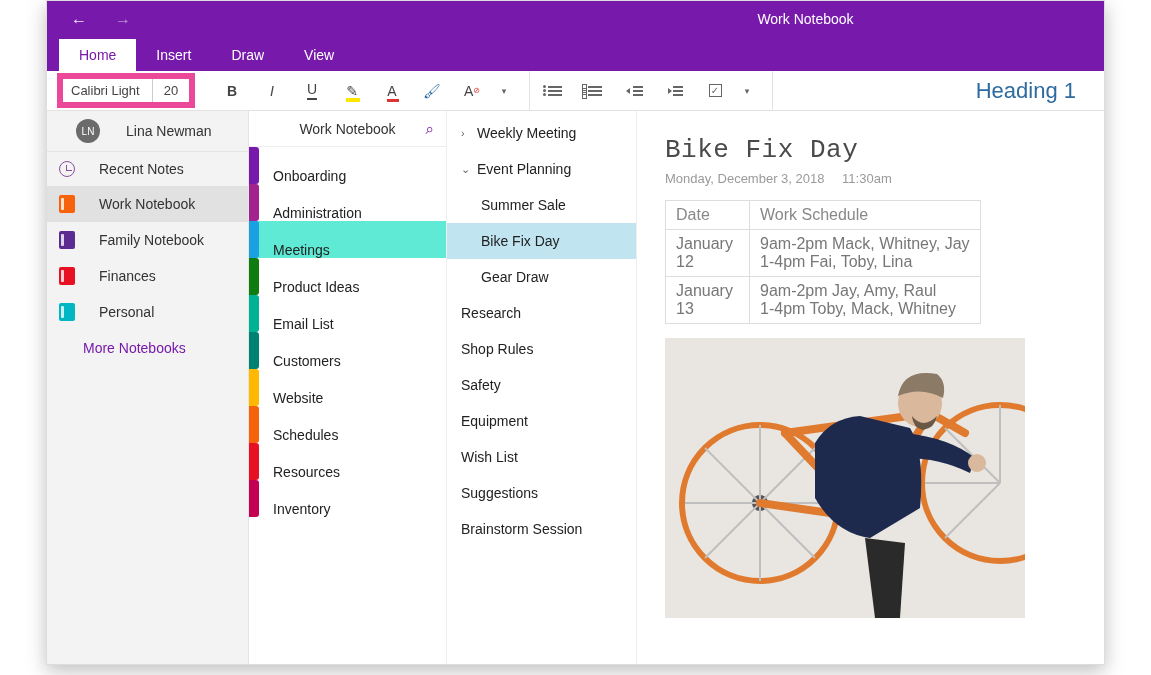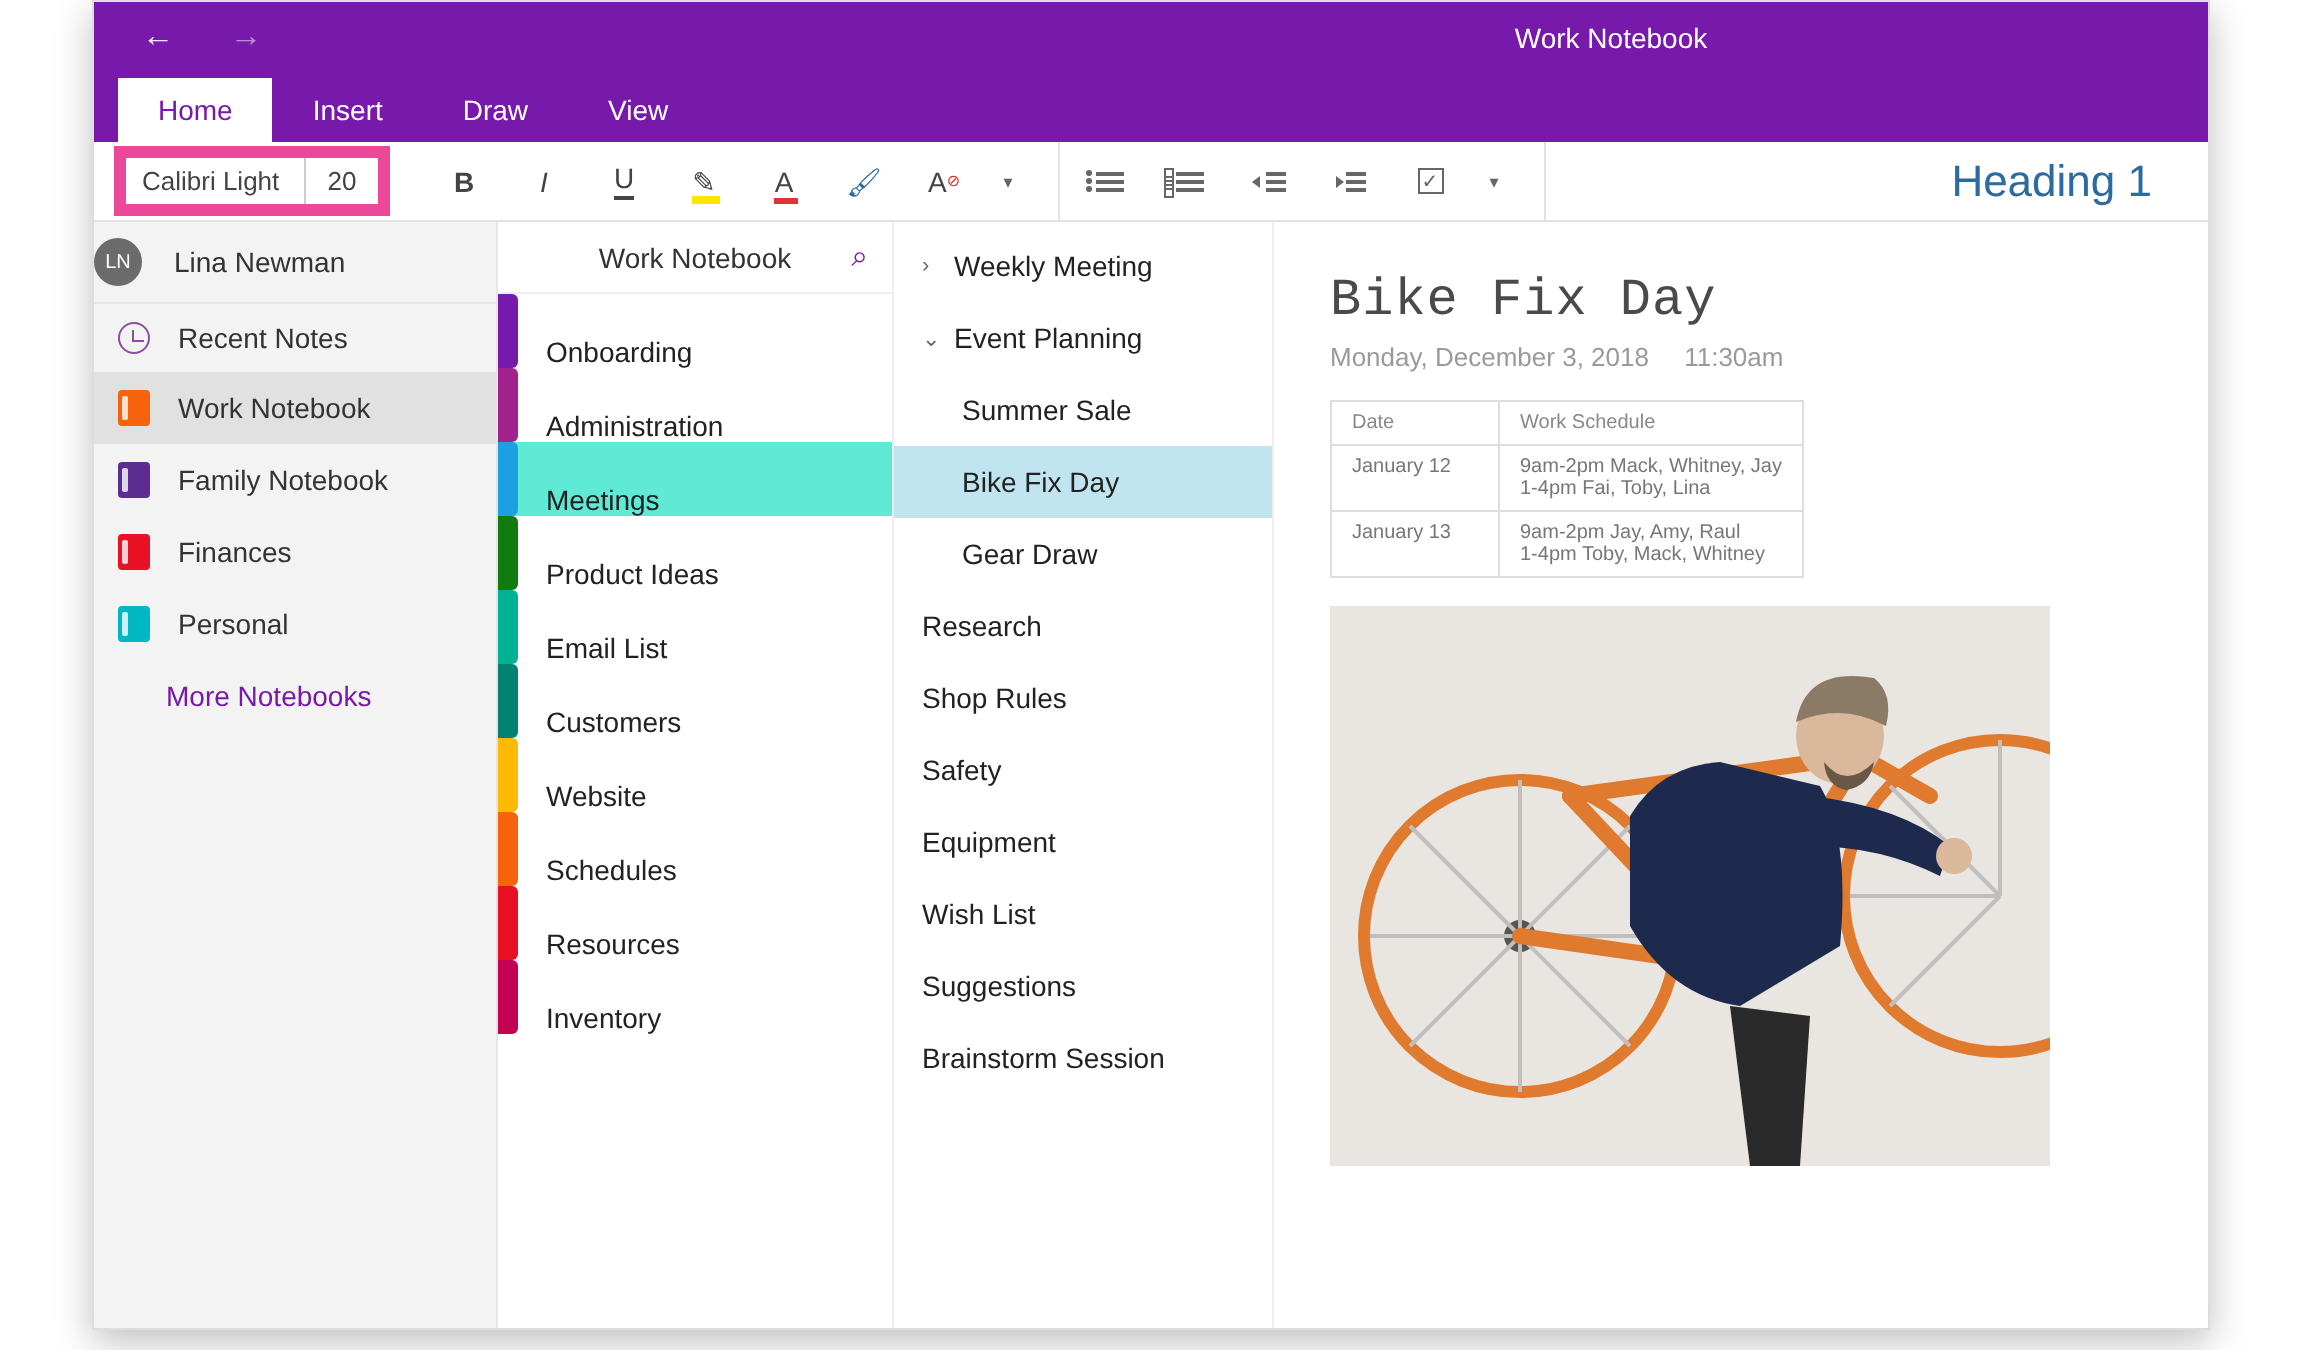--- a/index.html
+++ b/index.html
@@ -22,23 +22,23 @@
   .fontbox input.fname{width:90px;border-right:1px solid #ccc}
   .fontbox input.fsize{width:36px;text-align:center}
   .rgroup{display:flex;align-items:center;gap:18px;padding:0 14px;border-right:1px solid #e2e2e2;height:100%}
   .rbtn{cursor:pointer;display:inline-flex;align-items:center;justify-content:center;width:22px;height:26px;color:#444}
   .chev{font-size:9px;color:#666;margin-left:-8px}
   .heading1{margin-left:auto;color:#2C6AA0;font-size:22px;padding:0 18px;font-family:'Segoe UI Light','Segoe UI',Arial}
   
   .body{flex:1;display:flex;overflow:hidden}
   
   .col1{width:202px;background:#f3f3f3;border-right:1px solid #e5e5e5;display:flex;flex-direction:column;font-size:14px;color:#333}
-  .user{display:flex;align-items:center;gap:16px;padding:8px 0;border-bottom:1px solid #e5e5e5}
+  .user{display:flex;align-items:center;gap:26px;padding:8px 29px;border-bottom:1px solid #e5e5e5}
   .avatar{width:24px;height:24px;border-radius:50%;background:#6b6b6b;color:#fff;font-size:10px;display:flex;align-items:center;justify-content:center}
-  .nbitem{display:flex;align-items:center;gap:14px;padding:9px 12px;cursor:pointer}
+  .nbitem{display:flex;align-items:center;gap:24px;padding:9px 12px;cursor:pointer}
   .nbitem.active{background:#e1e1e1}
   .nbicon{width:16px;height:18px;border-radius:2px;display:inline-block;position:relative}
   .nbicon::after{content:"";position:absolute;left:2px;top:3px;bottom:3px;width:3px;background:rgba(255,255,255,.8);border-radius:1px}
   .recent-icon{width:16px;height:16px;border:1.5px solid #8a4ea3;border-radius:50%;position:relative}
   .recent-icon::after{content:"";position:absolute;width:5px;height:5px;border-left:1.5px solid #8a4ea3;border-bottom:1.5px solid #8a4ea3;left:6px;top:3px}
   .more{color:#7719AA;padding:10px 12px 10px 36px;cursor:pointer}
   
   .col2{width:197px;display:flex;flex-direction:column;font-size:14px}
   .nbheader{display:flex;align-items:center;justify-content:center;position:relative;height:36px;border-bottom:1px solid #eee;color:#333}
   .nbheader .search{position:absolute;right:12px;color:#7719AA;font-size:15px;cursor:pointer}
@@ -50,21 +50,21 @@
   .col3{width:190px;border-left:1px solid #eee;font-size:14px;padding-top:4px}
   .page{display:flex;align-items:center;height:36px;padding-left:14px;cursor:pointer;color:#222}
   .page .exp{width:16px;color:#666;font-size:11px}
   .page.child{padding-left:34px}
   .page.active{background:#C0E5F0}
   
   .col4{flex:1;border-left:1px solid #eee;padding:24px 24px 0 28px;overflow:hidden;color:#333}
   .noteTitle{font-family:"Courier New",monospace;font-size:26px;color:#4a4a4a;letter-spacing:.5px;margin-bottom:6px}
   .noteMeta{font-size:13px;color:#9a9a9a;margin-bottom:14px}
   .noteMeta .time{margin-left:14px}
-  table.sched{border-collapse:collapse;font-size:10px;color:#777}
+  table.sched{border-collapse:collapse;font-size:16px;color:#777}
   table.sched th,table.sched td{border:1px solid #ddd;padding:5px 10px;text-align:left;vertical-align:top;font-weight:normal}
   table.sched th{color:#888}
   table.sched td.dc{width:84px}
   .photo{margin-top:14px;width:360px;height:280px;overflow:hidden}
   .photo svg{width:100%;height:100%;display:block}
   .underline-mark{border-bottom:2px solid #444;padding-bottom:1px}
   .bullets,.numlist,.out1,.out2,.chk{display:inline-flex;flex-direction:column;gap:2px}
   .bullets i,.numlist i{width:14px;height:2px;background:#666;display:block;position:relative}
   .bullets i::before{content:"";position:absolute;left:-5px;width:3px;height:3px;background:#666;border-radius:50%;top:-1px}
   .numlist i::before{content:"";position:absolute;left:-6px;width:3px;height:5px;border:1px solid #666;top:-2px}

